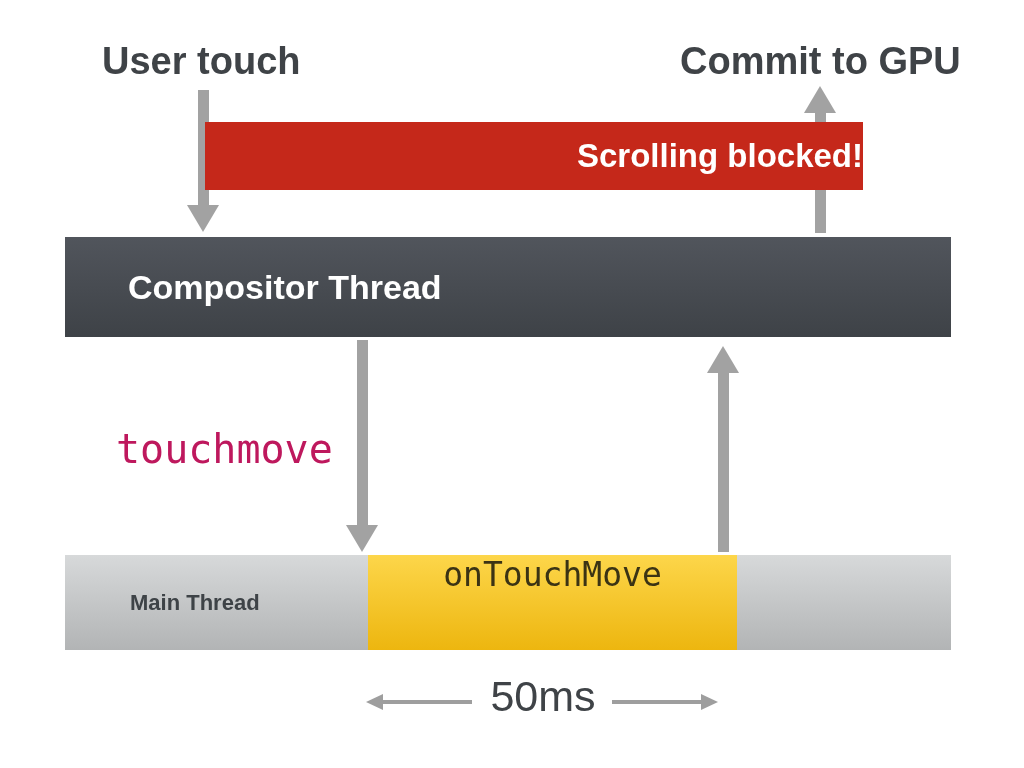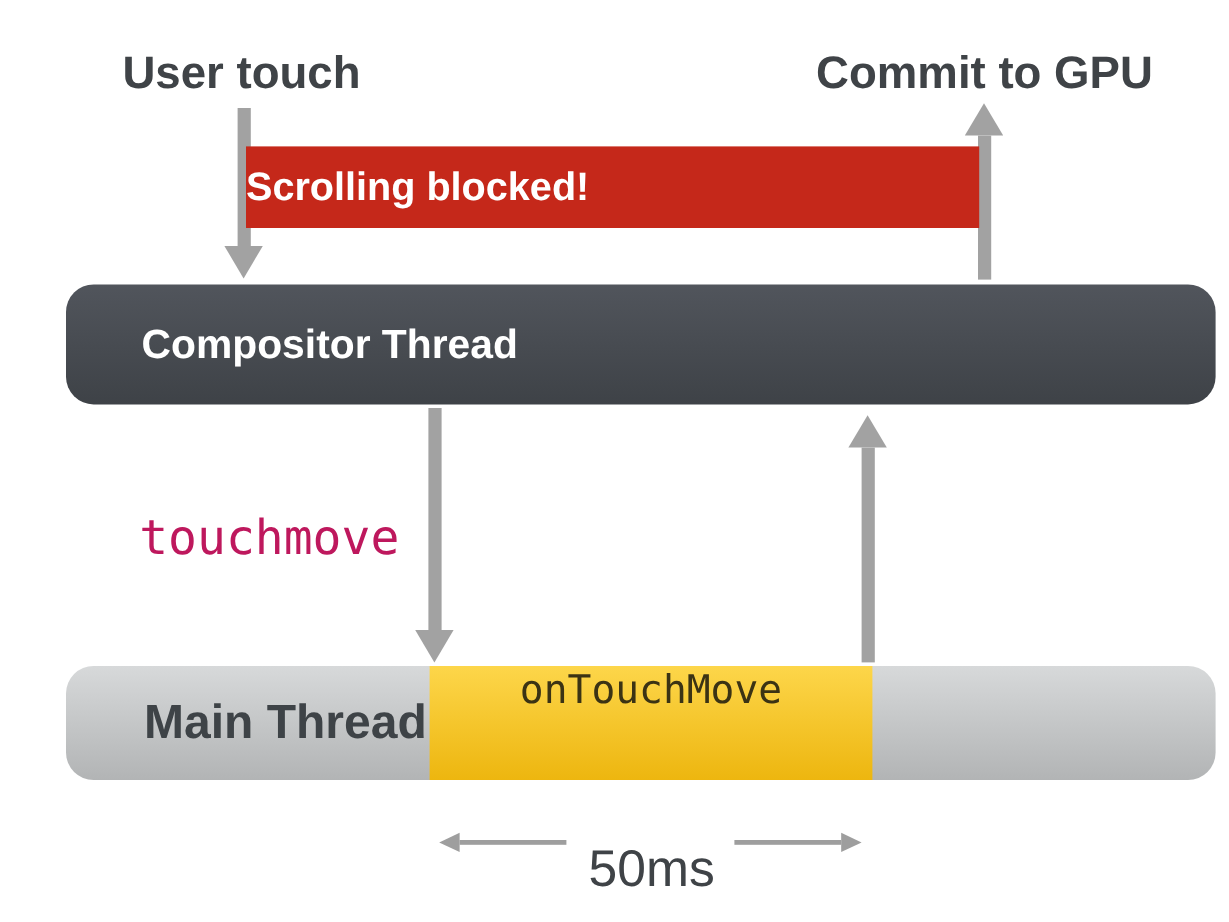--- a/index.html
+++ b/index.html
@@ -27,34 +27,34 @@
   #commit-gpu-title { left: 680px; top: 40px; }
 
   
   #blocked-banner {
     position: absolute;
     left: 205px; top: 122px;
     width: 611px; height: 68px;
     background: #c5281a;
     display: flex;
     align-items: center;
-    justify-content: flex-start;
+    justify-content: flex-end;
+    padding-left: 47px;
   }
   #blocked-banner .banner-text {
     color: #ffffff;
     font-size: 33px;
     font-weight: bold;
   }
 
   
   .thread-bar {
     position: absolute;
-    left: 55px;
-    width: 958px;
-    border-radius: 23px;
+    left: 65px;
+    width: 886px;
   }
   #compositor-bar {
     top: 237px;
     height: 100px;
     background: linear-gradient(to bottom, #51555c 0%, #3e4247 100%);
     display: flex;
     align-items: center;
   }
   #compositor-bar .bar-label {
     color: #ffffff;
@@ -67,21 +67,21 @@
     height: 95px;
     background: linear-gradient(to bottom, #d7d9da 0%, #b2b4b5 100%);
   }
   #main-bar .bar-label {
     position: absolute;
     left: 65px;
     top: 0; height: 100%;
     display: flex;
     align-items: center;
     color: #3e4347;
-    font-size: 40px;
+    font-size: 22px;
     font-weight: bold;
   }
   #task-segment {
     position: absolute;
     left: 303px;
     top: 0;
     width: 369px;
     height: 100%;
     background: linear-gradient(to bottom, #fdd64a 0%, #edb60f 100%);
     display: flex;
@@ -164,21 +164,20 @@
   #duration-arrow-right { left: 612px; }
   #duration-label {
     position: absolute;
     left: 480px;
     top: 672px;
     width: 126px;
     text-align: center;
     font-size: 43px;
     font-weight: normal;
     color: #3f4347;
-    margin-top: 28px;
   }
 </style>
 </head>
 <body>
 
 <div id="canvas">
 
   <div id="user-touch-title" class="title">User touch</div>
 
   <div id="commit-gpu-title" class="title">Commit to GPU</div>

